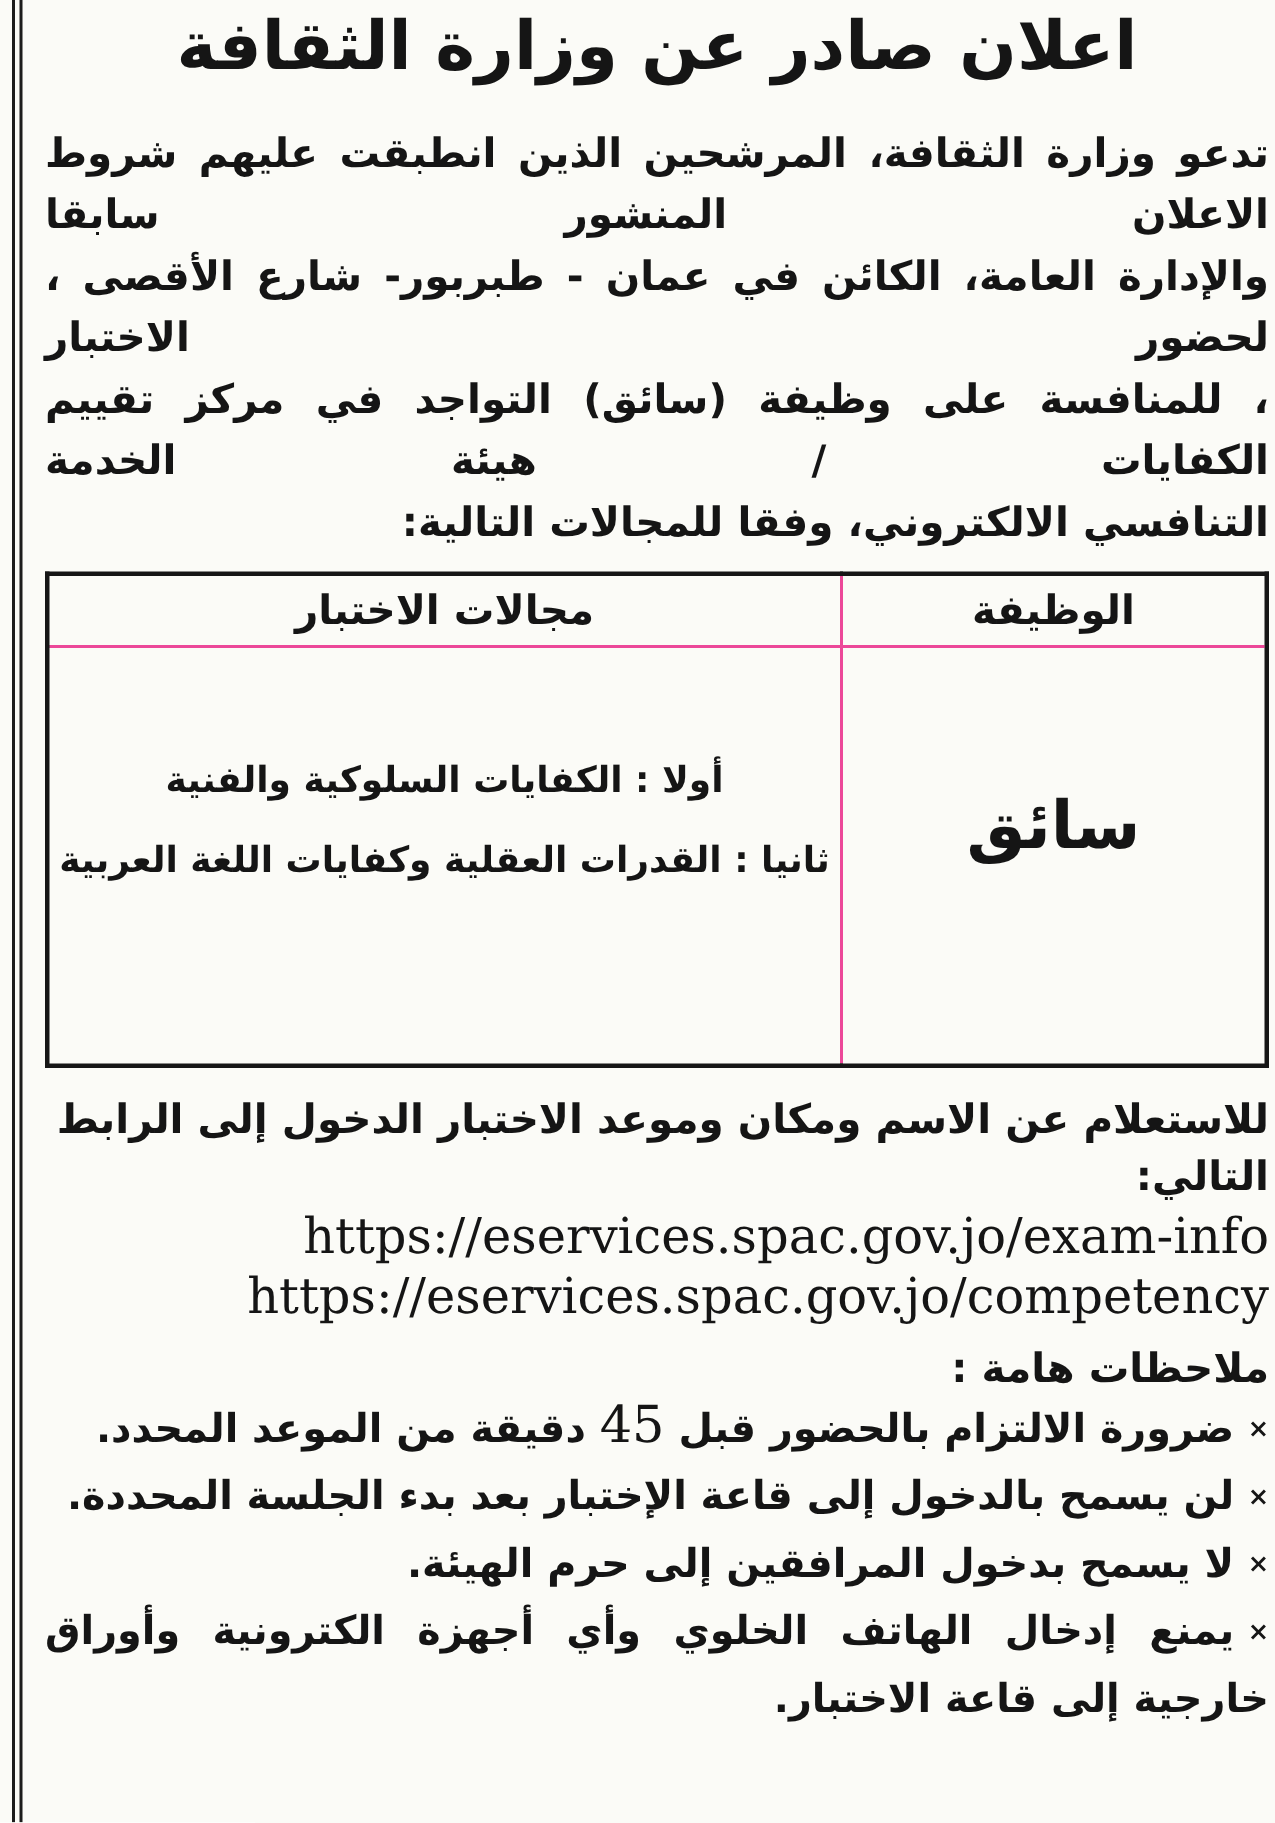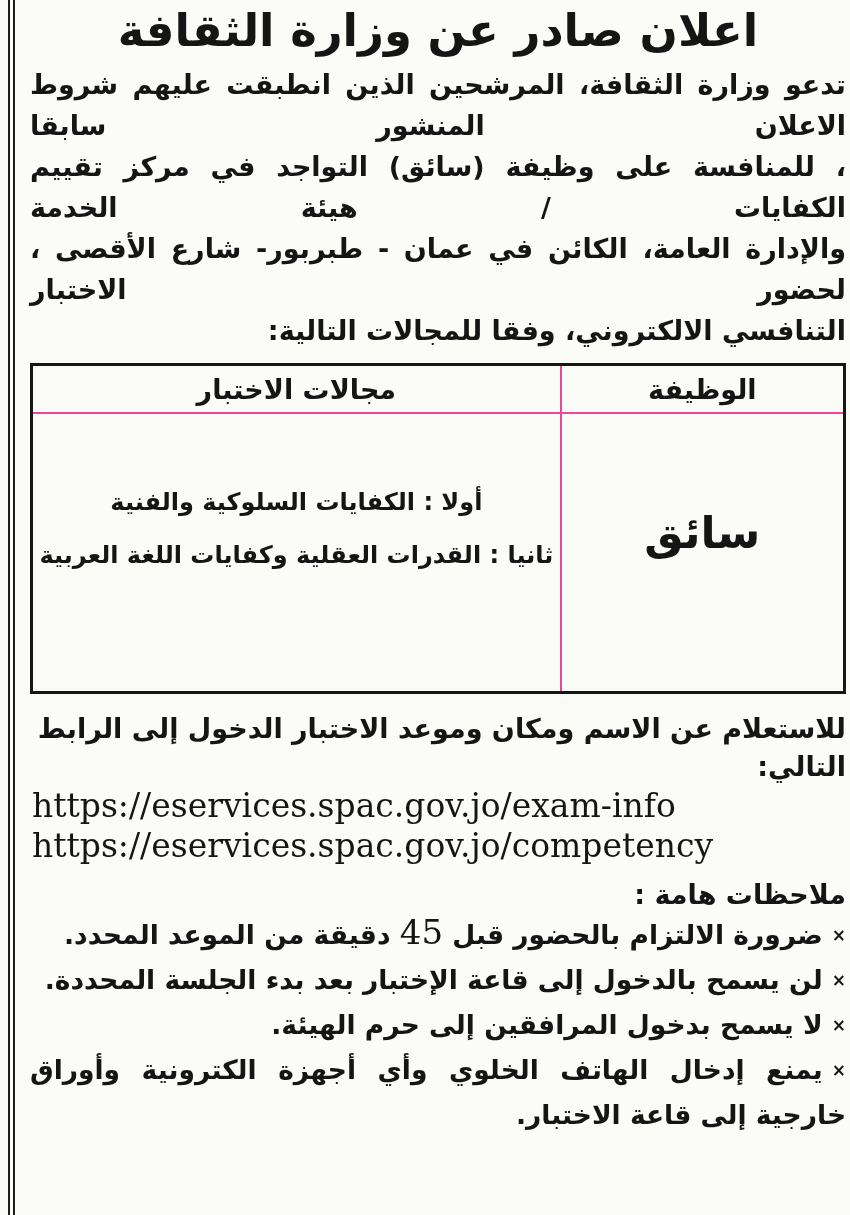--- a/index.html
+++ b/index.html
@@ -34,21 +34,21 @@
     left: 30px;
   }
   .title {
     margin: 0;
     font-size: 45px;
     font-weight: 800;
     line-height: 62px;
     text-align: center;
     letter-spacing: 0;
   }
-  .body-par { margin-top: 2px; }
+  .body-par { margin-top: 20px; }
   .bline {
     font-size: 27px;
     font-weight: 700;
     line-height: 41px;
   }
   .bline.full {
     text-align: justify;
     text-align-last: justify;
   }
   .bline.last { text-align: right; }
@@ -99,21 +99,21 @@
     text-align: right;
   }
   .lbl1 { margin-top: 16px; }
   .lbl2 { margin-top: 4px; }
   .url {
     font-family: "DejaVu Serif", "Liberation Serif", serif;
     font-size: 33px;
     font-weight: 400;
     line-height: 40px;
     direction: ltr;
-    text-align: left;
+    text-align: right;
     padding-left: 2px;
   }
   .notes-heading {
     margin-top: 10px;
     font-size: 27px;
     font-weight: 800;
     line-height: 38px;
     text-align: right;
   }
   .note {
@@ -141,22 +141,22 @@
 
 <div class="page">
   <div class="left-border"></div>
 
   <div class="content">
 
     <h1 class="title">اعلان صادر عن وزارة الثقافة</h1>
 
     <div class="body-par">
       <div class="bline full">تدعو وزارة الثقافة، المرشحين الذين انطبقت عليهم شروط الاعلان المنشور سابقا</div>
+      <div class="bline full">والإدارة العامة، الكائن في عمان - طبربور- شارع الأقصى ، لحضور الاختبار</div>
       <div class="bline full">، للمنافسة على وظيفة (سائق) التواجد في مركز تقييم الكفايات / هيئة الخدمة</div>
-      <div class="bline full">والإدارة العامة، الكائن في عمان - طبربور- شارع الأقصى ، لحضور الاختبار</div>
       <div class="bline last">التنافسي الالكتروني، وفقا للمجالات التالية:</div>
     </div>
 
     <table class="jobs-table">
       <tbody>
         <tr>
           <th class="col-job">الوظيفة</th>
           <th class="col-fields">مجالات الاختبار</th>
         </tr>
         <tr>

